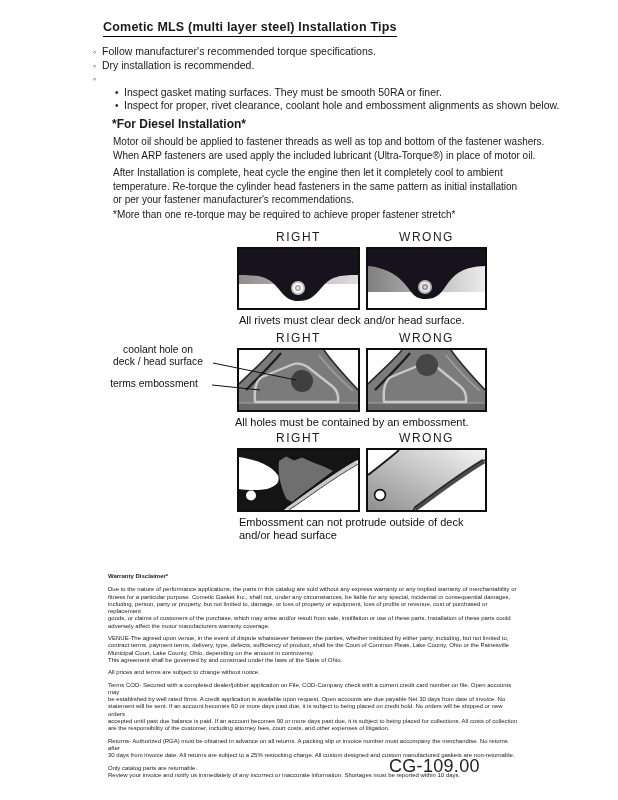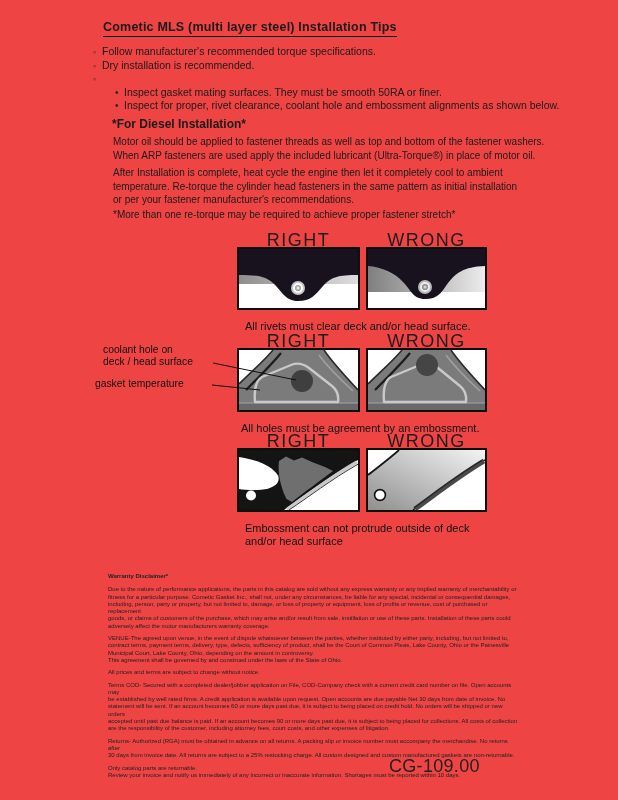--- a/index.html
+++ b/index.html
@@ -1,37 +1,37 @@
 <!DOCTYPE html>
 <html><head>
 <meta charset="utf-8">
 <style>
   html,body{margin:0;padding:0;background:#e8e8e8;}
   .page{
     position:relative; width:618px; height:800px; margin:0 auto;
-    background:#ef4444; overflow:hidden;
+    background:#ffffff; overflow:hidden;
     font-family:"Liberation Sans", sans-serif; color:#1a1a1a;
   }
   .title{
     position:absolute; left:103px; top:20px; margin:0;
     font-size:12.5px; font-weight:bold; letter-spacing:.2px;
     border-bottom:1.5px solid #000; padding-bottom:2px; display:inline-block;
   }
   .bullets{position:absolute; left:93px; top:45px; font-size:10.5px; line-height:13px;}
   .b{display:flex; align-items:baseline;}
   .b .m{width:9px; font-size:9px; color:#222;}
   .b.sub{margin-left:22px;}
   .b.sub .m{width:9px; font-size:10px;}
   .diesel-h{position:absolute; left:112px; top:117px; margin:0; font-size:12px; font-weight:bold;}
   .para{position:absolute; left:113px; width:440px; margin:0; font-size:10px; line-height:13.5px; white-space:pre-line;}
-  .figlabel{position:absolute; font-size:18px; letter-spacing:1.5px; text-align:center; color:#1d1d1d;}
+  .figlabel{position:absolute; font-size:12px; letter-spacing:1.5px; text-align:center; color:#1d1d1d;}
   .figbox{position:absolute; border:2px solid #0d0d0d; box-sizing:border-box; background:#fff;}
   .figbox svg{display:block; width:100%; height:100%;}
-  .caption{position:absolute; margin:8px; font-size:11px; line-height:13px; white-space:pre-line; color:#111;}
-  .callout{position:absolute; font-size:10.3px; line-height:11.5px; text-align:left; white-space:pre-line; color:#111;}
+  .caption{position:absolute; margin:2px; font-size:11px; line-height:13px; white-space:pre-line; color:#111;}
+  .callout{position:absolute; font-size:10.3px; line-height:11.5px; text-align:center; white-space:pre-line; color:#111;}
   .leader{position:absolute; pointer-events:none; z-index:5;}
   .warranty{position:absolute; left:108px; top:573px; width:412px; font-size:6px; line-height:7.3px; color:#222;}
   .warranty .wh{font-weight:bold; margin:0 0 6px 0;}
   .warranty .wp{margin:0 0 5px 0; white-space:pre-line;}
   .docnum{position:absolute; left:389px; top:756px; font-size:18px; letter-spacing:.3px; color:#222;}
 </style>
 </head>
 <body>
 
 <div class="page">
@@ -113,21 +113,21 @@
     </svg>
   </div>
 
   <p class="caption" style="left:237px;top:312px;">All rivets must clear deck and/or head surface.</p>
 
   <div class="figlabel" style="left:237px;top:331px;width:123px;">RIGHT</div>
   <div class="figlabel" style="left:366px;top:331px;width:121px;">WRONG</div>
 
   <div class="callout" style="left:103px;top:344px;width:110px;">coolant hole on
 deck / head surface</div>
-  <div class="callout" style="left:95px;top:378px;width:118px;">gasket temperature</div>
+  <div class="callout" style="left:95px;top:378px;width:118px;">terms embossment</div>
 
   <svg class="leader" style="left:210px;top:353px;width:100px;height:45px;" viewBox="0 0 100 45">
     <line x1="3" y1="10" x2="86" y2="27" stroke="#111" stroke-width="1"></line>
     <line x1="2" y1="32" x2="50" y2="37" stroke="#111" stroke-width="1"></line>
   </svg>
 
   <div class="figbox" style="left:237px;top:348px;width:123px;height:64px;">
     <svg viewBox="0 0 119 60" preserveAspectRatio="none">
       <rect width="119" height="60" fill="#7b7b7b"></rect>
       <rect y="53" width="119" height="7" fill="#696969"></rect>
@@ -152,21 +152,21 @@
       <path d="M34,0 C26,10 12,22 0,34" stroke="#2a2a2a" stroke-width="1.6" fill="none"></path>
       <path d="M83,0 C91,12 104,26 117,40 L117,0 Z" fill="#ffffff"></path>
       <path d="M83,0 C91,12 104,26 117,40" stroke="#2a2a2a" stroke-width="1.6" fill="none"></path>
       <path d="M42,3 C34,13 20,27 7,40" stroke="#1d1d1d" stroke-width="2.2" fill="none"></path>
       <path d="M78,5 C86,16 99,29 112,41" stroke="#9f9f9f" stroke-width="1.6" fill="none"></path>
       <path d="M16,52 C15,40 16,31 23,27 L52,15 C58,12.5 64,13.5 70,18 L92,36 C97,40 99,45 98,52 Z" fill="none" stroke="#c9c9c9" stroke-width="2.4" stroke-linejoin="round"></path>
       <circle cx="59" cy="15" r="11" fill="#454545"></circle>
     </svg>
   </div>
 
-  <p class="caption" style="left:233px;top:414px;">All holes must be agreement by an embossment.</p>
+  <p class="caption" style="left:233px;top:414px;">All holes must be contained by an embossment.</p>
 
   <div class="figlabel" style="left:237px;top:431px;width:123px;">RIGHT</div>
   <div class="figlabel" style="left:366px;top:431px;width:121px;">WRONG</div>
 
   <div class="figbox" style="left:237px;top:448px;width:123px;height:64px;">
     <svg viewBox="0 0 119 60" preserveAspectRatio="none">
       <rect width="119" height="60" fill="#ffffff"></rect>
       <path d="M0,0 H119 V10 C91,26 66,45 45,60 L0,60 Z" fill="#141414"></path>
       <path d="M40,11 L47,6.5 L55,10.5 L63,7.5 L73,12 L86,17 L94,21 C81,31 64,43 53,52 L47.5,49 C41.5,37 38.5,23 40,11 Z" fill="#6f6f6f"></path>
       <path d="M118,12 C91,27.5 67,46 48,59.5" stroke="#c9c9c9" stroke-width="3.4" fill="none"></path>

